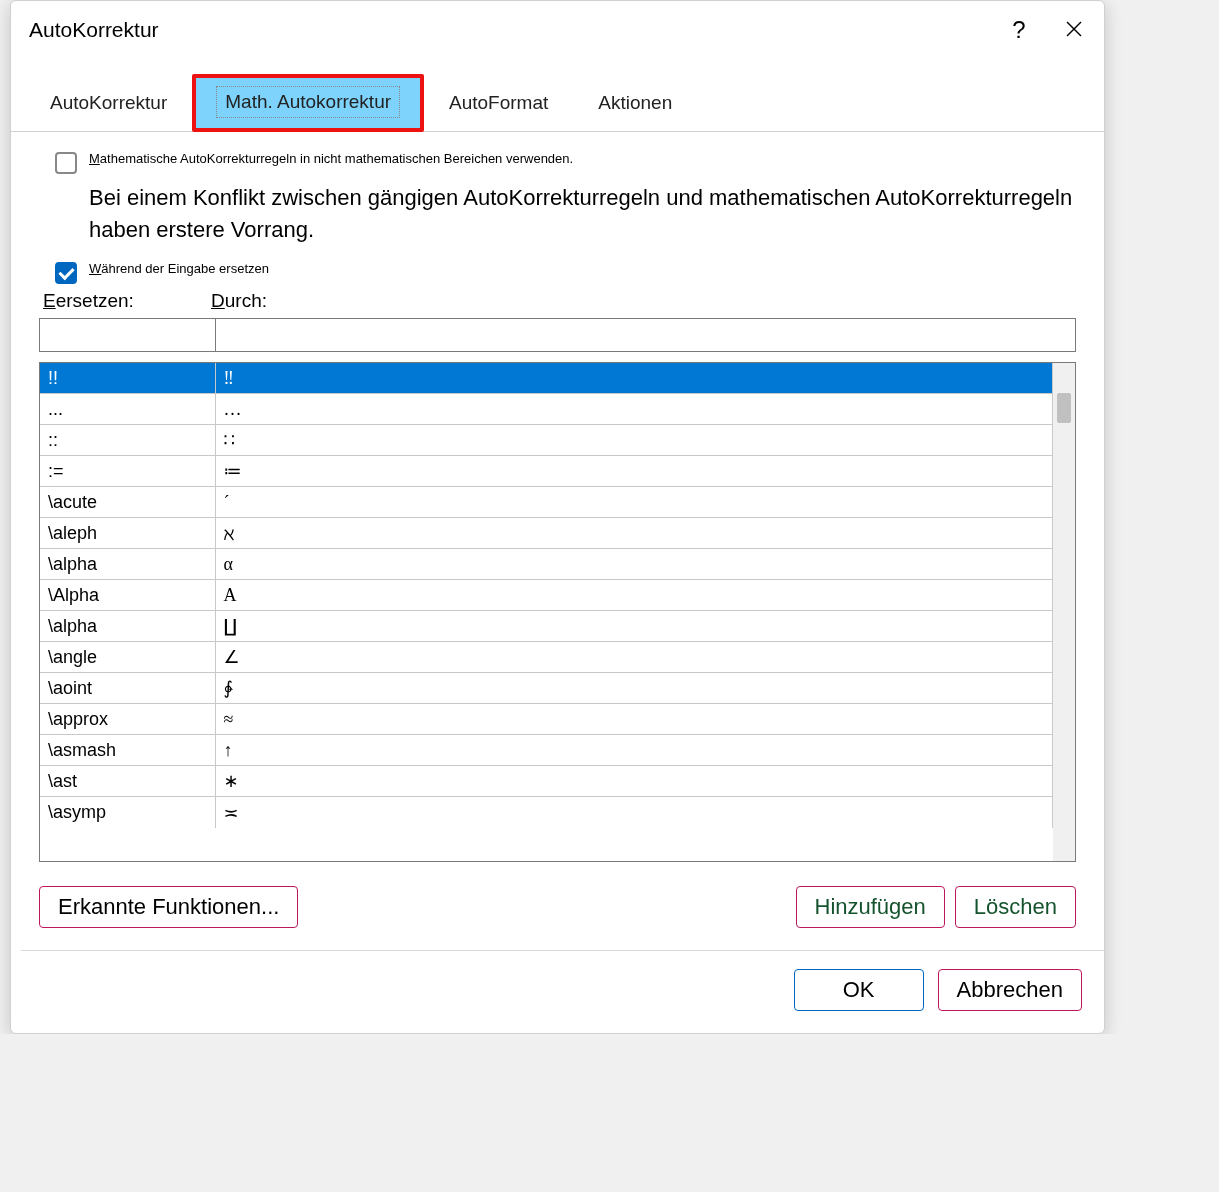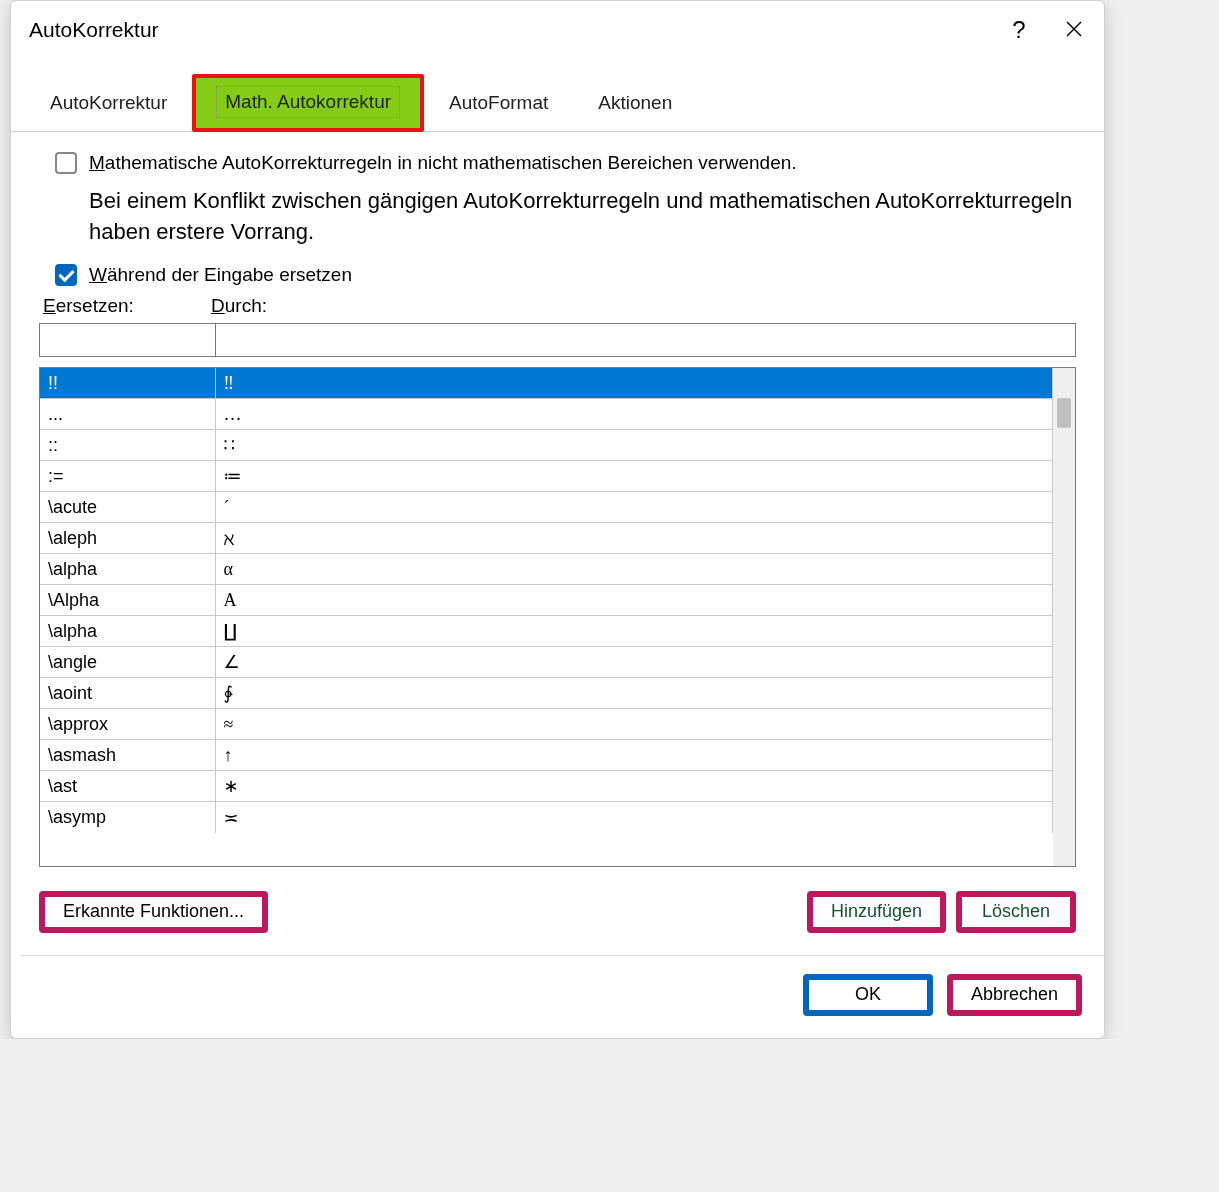--- a/index.html
+++ b/index.html
@@ -54,21 +54,21 @@
     font-size: 19px;
     color: #222;
     cursor: pointer;
     border: 1px solid transparent;
     border-bottom: none;
     position: relative;
     top: 1px;
   }
   .tab.active {
     border-color: #d0d0d0;
-    background: #84cc16;
+    background: #7dd3fc;
     border-top-left-radius: 3px;
     border-top-right-radius: 3px;
   }
   .tab.highlight {
     border: 4px solid #e11;
     border-radius: 2px;
     padding: 8px 20px 10px 20px;
   }
   .tab.highlight .tab-inner {
     display: inline-block;
@@ -102,21 +102,21 @@
   .chk.checked::after {
     content: "";
     position: absolute;
     left: 5px; top: 1px;
     width: 6px; height: 11px;
     border: solid #fff;
     border-width: 0 3px 3px 0;
     transform: rotate(45deg);
   }
   .chk-label {
-    font-size: 19px;
+    font-size: 13px;
     line-height: 1.4;
   }
   .note {
     font-size: 22px;
     line-height: 1.45;
     margin: 4px 0 14px 50px;
   }
 
   .labels-row {
     display: flex;
@@ -183,24 +183,24 @@
   .bottom-row {
     display: flex;
     margin-top: 24px;
     gap: 10px;
   }
   .bottom-row .spacer { flex: 1; }
   .btn {
     height: 42px;
     min-width: 120px;
     padding: 0 18px;
-    border: 6px solid #be185d;
+    border: 1px solid #be185d;
     background: #fff;
     border-radius: 4px;
-    font-size: 18px;
+    font-size: 22px;
     cursor: pointer;
     display: inline-flex;
     align-items: center;
     justify-content: center;
   }
   .btn.disabled { color: #14532d; }
   .btn.primary { border-color: #0067c0; }
 
   .footer {
     border-top: 1px solid #d8d8d8;

